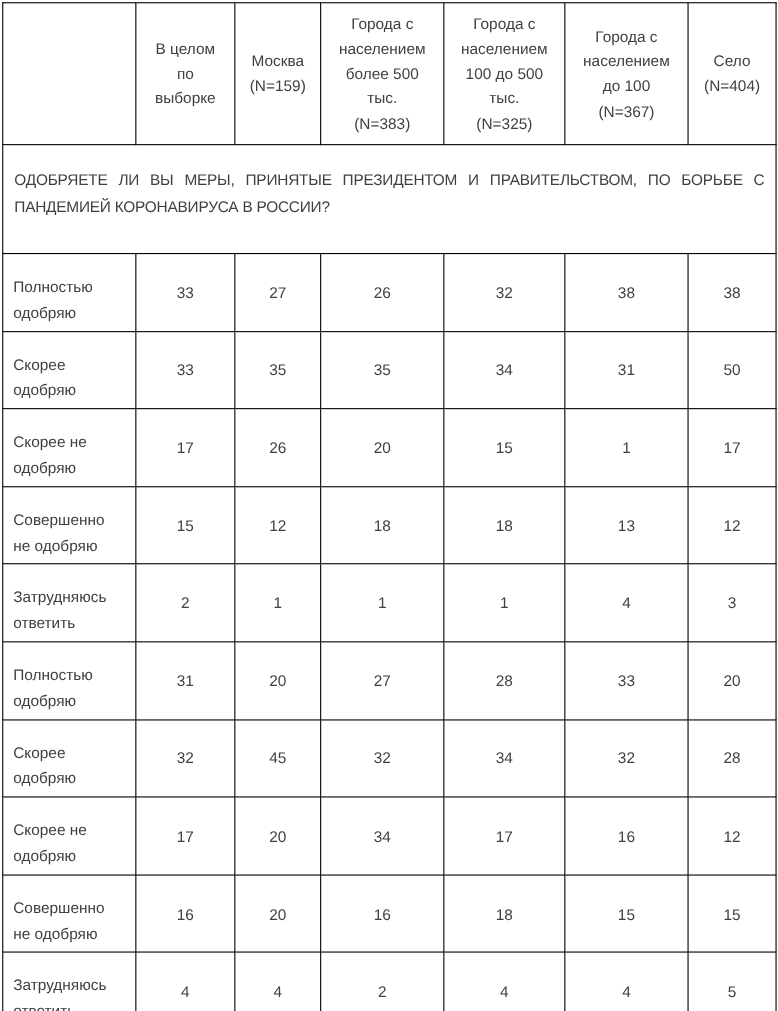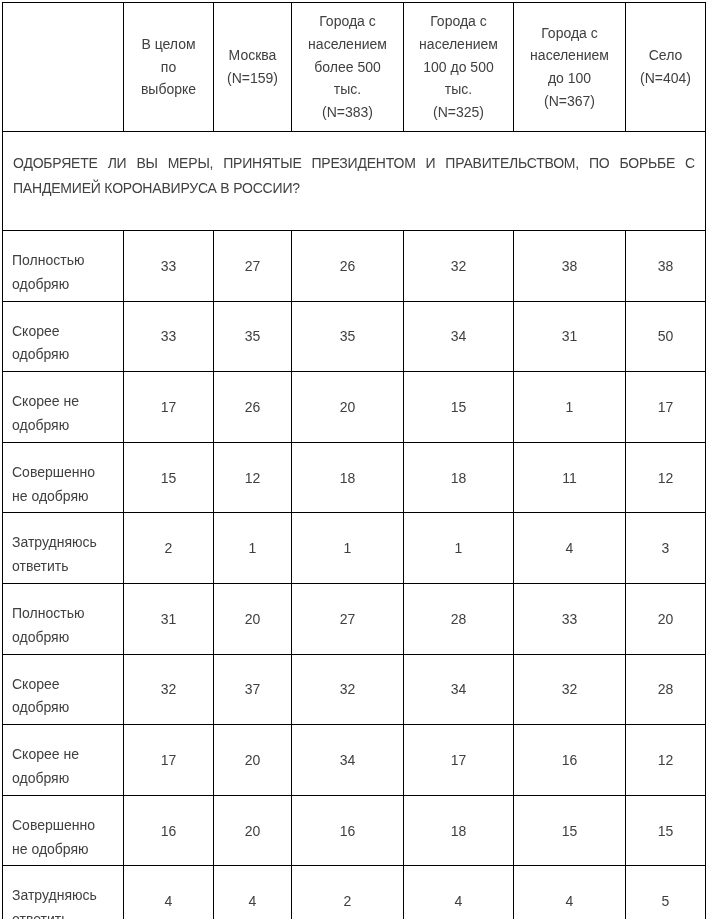--- a/index.html
+++ b/index.html
@@ -142,21 +142,21 @@
     <td class="cell-value">1</td>
     <td class="cell-value">17</td>
   </tr>
   <tr class="data-row">
     <td class="row-label">Совершенно
 не одобряю</td>
     <td class="cell-total">15</td>
     <td class="cell-value">12</td>
     <td class="cell-value">18</td>
     <td class="cell-value">18</td>
-    <td class="cell-value">11</td>
+    <td class="cell-value">13</td>
     <td class="cell-value">12</td>
   </tr>
   <tr class="data-row">
     <td class="row-label">Затрудняюсь
 ответить</td>
     <td class="cell-total">2</td>
     <td class="cell-value">1</td>
     <td class="cell-value">1</td>
     <td class="cell-value">1</td>
     <td class="cell-value">4</td>
@@ -171,21 +171,21 @@
     <td class="cell-value">20</td>
     <td class="cell-value">27</td>
     <td class="cell-value">28</td>
     <td class="cell-value">33</td>
     <td class="cell-value">20</td>
   </tr>
   <tr class="data-row">
     <td class="row-label">Скорее
 одобряю</td>
     <td class="cell-total">32</td>
-    <td class="cell-value">37</td>
+    <td class="cell-value">45</td>
     <td class="cell-value">32</td>
     <td class="cell-value">34</td>
     <td class="cell-value">32</td>
     <td class="cell-value">28</td>
   </tr>
   <tr class="data-row">
     <td class="row-label">Скорее не
 одобряю</td>
     <td class="cell-total">17</td>
     <td class="cell-value">20</td>

